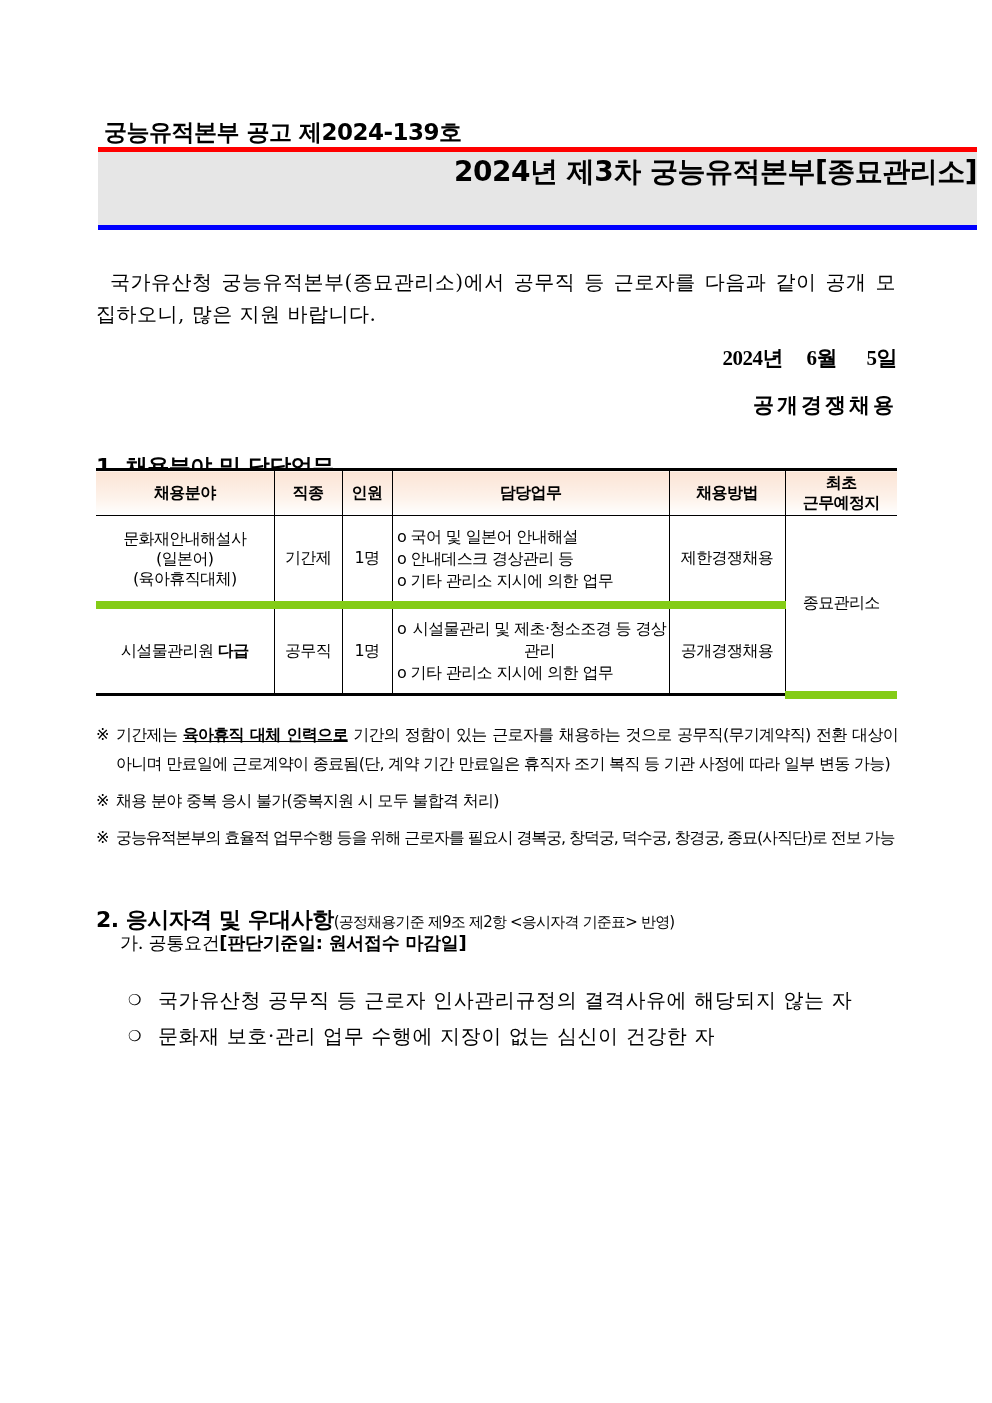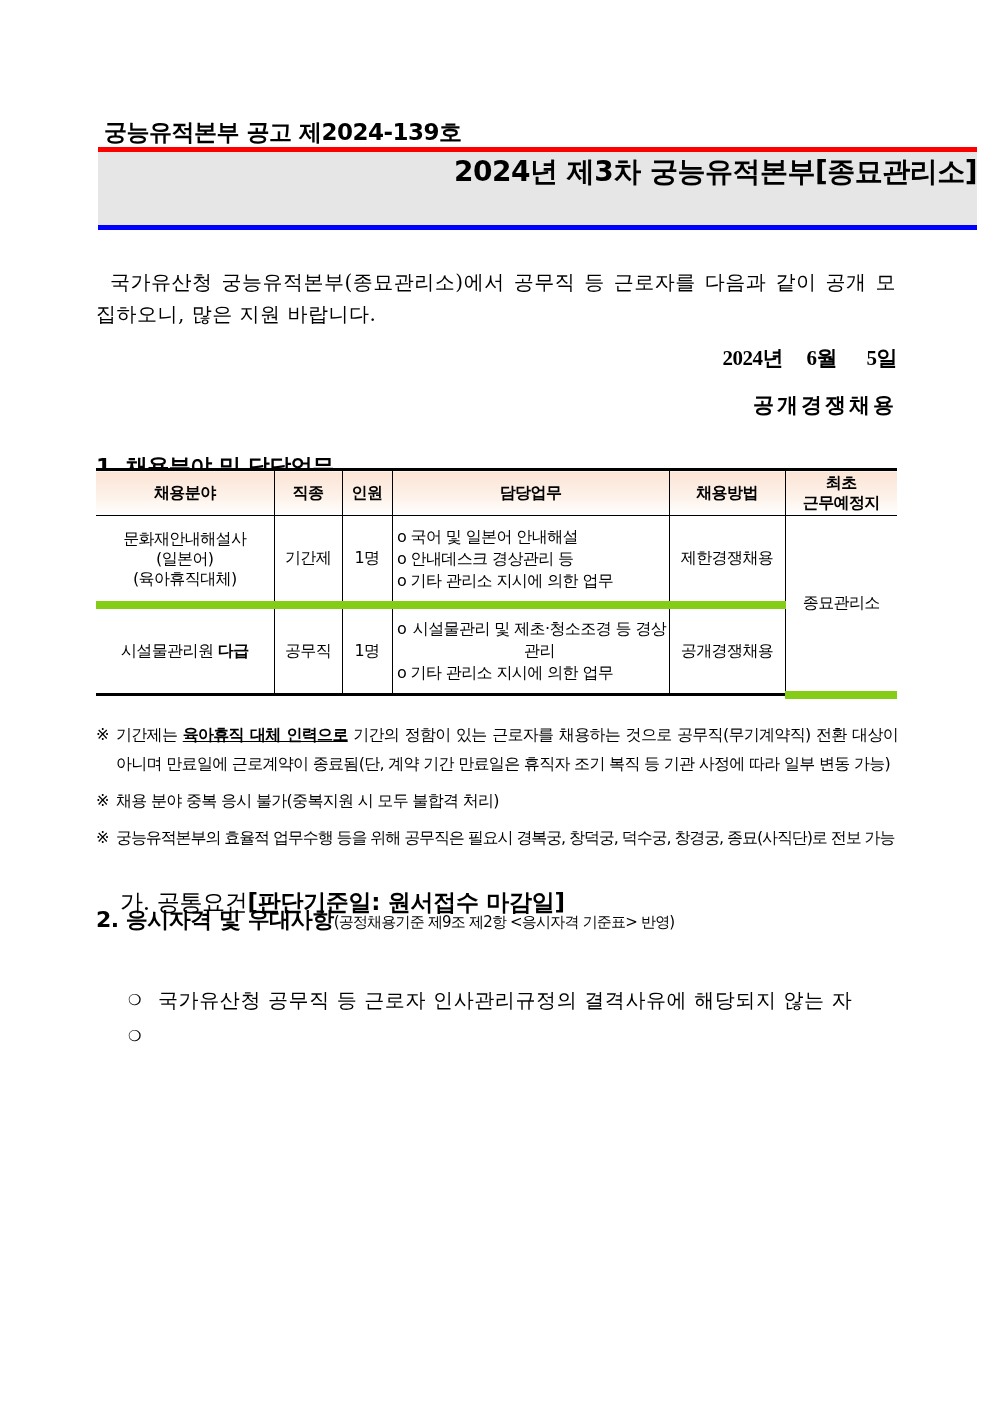--- a/index.html
+++ b/index.html
@@ -68,21 +68,21 @@
     .duty .bul { width: 18px; flex: none; }
     .bold { font-weight: bold; }
 
     .notes { left: 96px; top: 720px; width: 802px; font-size: 16px; letter-spacing: -0.7px; }
     .note { display: flex; line-height: 29px; margin-bottom: 8px; }
     .note .mark { width: 20px; flex: none; }
     .note .txt { flex: 1; text-align: justify; }
     .note u { font-weight: bold; text-decoration: underline; }
 
     .subhead {
-      left: 120px; top: 887px; font-size: 23px; letter-spacing: -0.3px;
+      left: 120px; top: 931px; font-size: 18px; letter-spacing: -0.3px;
     }
     .subhead .lead { font-family: "DejaVu Serif", "Liberation Serif", serif; }
     .subhead .bold { font-family: "DejaVu Sans", sans-serif; }
     .quals {
       left: 128px; top: 982px; width: 770px;
       font-family: "DejaVu Serif", "Liberation Serif", serif; font-size: 20px; letter-spacing: 0.6px;
     }
     .qual { display: flex; line-height: 36px; }
     .qual .ring { width: 30px; flex: none; font-size: 15px; }
   </style>
@@ -186,33 +186,34 @@
   <div class="note">
     <span class="mark">※</span>
     <span class="txt"><span>기간제는 </span><u>육아휴직 대체 인력으로</u><span> 기간의 정함이 있는 근로자를 채용하는 것으로 공무직(무기계약직) 전환 대상이 아니며 만료일에 근로계약이 종료됨(단, 계약 기간 만료일은 휴직자 조기 복직 등 기관 사정에 따라 일부 변동 가능)</span></span>
   </div>
   <div class="note">
     <span class="mark">※</span>
     <span class="txt">채용 분야 중복 응시 불가(중복지원 시 모두 불합격 처리)</span>
   </div>
   <div class="note">
     <span class="mark">※</span>
-    <span class="txt" style="letter-spacing:-1.1px">궁능유적본부의 효율적 업무수행 등을 위해 공무직은 필요시 경복궁, 창덕궁, 덕수궁, 창경궁, 종묘(사직단)로 전보 가능</span>
+    <span class="txt" style="letter-spacing:-1.1px">궁능유적본부의 효율적 업무수행 등을 위해 근로자를 필요시 경복궁, 창덕궁, 덕수궁, 창경궁, 종묘(사직단)로 전보 가능</span>
   </div>
 </div>
 
 <div class="abs sec-title sec2">
   <span>2. 응시자격 및 우대사항</span><span class="sub">(공정채용기준 제9조 제2항 &lt;응시자격 기준표&gt; 반영)</span>
 </div>
 
 <div class="abs subhead">
   <span class="lead">가. 공통요건</span><span class="bold">[판단기준일: 원서접수 마감일]</span>
 </div>
 
 <div class="abs quals">
   <div class="qual">
     <span class="ring">❍</span>
     <span>국가유산청 공무직 등 근로자 인사관리규정의 결격사유에 해당되지 않는 자</span>
   </div>
   <div class="qual">
     <span class="ring">❍</span>
+    <span>문화재 보호·관리 업무 수행에 지장이 없는 심신이 건강한 자</span>
   </div>
 </div>
 
 </body></html>

